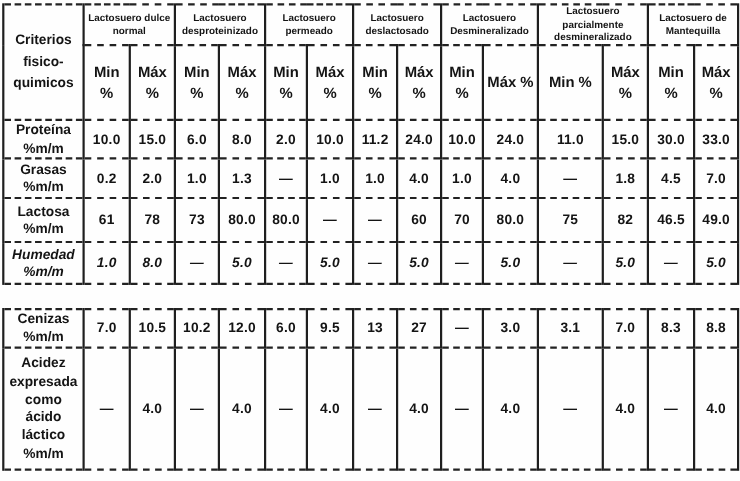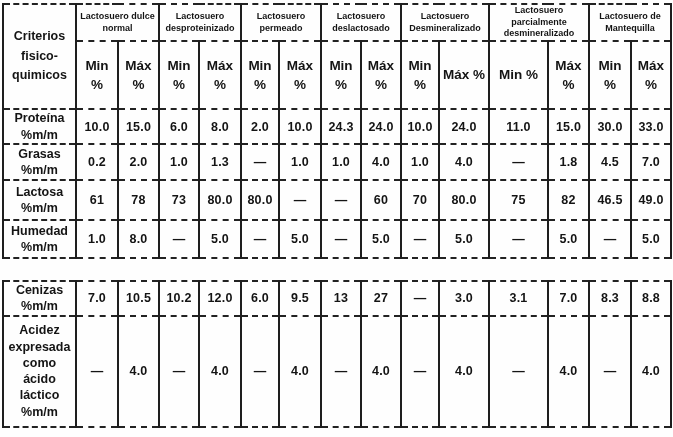--- a/index.html
+++ b/index.html
@@ -139,21 +139,21 @@
     <tbody>
         <tr style="height: 35px;">
           <td class="rowlabel">Proteína
 %m/m</td>
           <td class="val">10.0</td>
           <td class="val">15.0</td>
           <td class="val">6.0</td>
           <td class="val">8.0</td>
           <td class="val">2.0</td>
           <td class="val">10.0</td>
-          <td class="val">24.3</td>
+          <td class="val">11.2</td>
           <td class="val">24.0</td>
           <td class="val">10.0</td>
           <td class="val">24.0</td>
           <td class="val">11.0</td>
           <td class="val">15.0</td>
           <td class="val">30.0</td>
           <td class="val">33.0</td>
         </tr>
         <tr style="height: 36px;">
           <td class="rowlabel">Grasas
@@ -184,21 +184,21 @@
           <td class="val">—</td>
           <td class="val">—</td>
           <td class="val">60</td>
           <td class="val">70</td>
           <td class="val">80.0</td>
           <td class="val">75</td>
           <td class="val">82</td>
           <td class="val">46.5</td>
           <td class="val">49.0</td>
         </tr>
-        <tr style="height: 38px;">
+        <tr style="height: 38px; font-style: italic;">
           <td class="rowlabel">Humedad
 %m/m</td>
           <td class="val">1.0</td>
           <td class="val">8.0</td>
           <td class="val">—</td>
           <td class="val">5.0</td>
           <td class="val">—</td>
           <td class="val">5.0</td>
           <td class="val">—</td>
           <td class="val">5.0</td>

